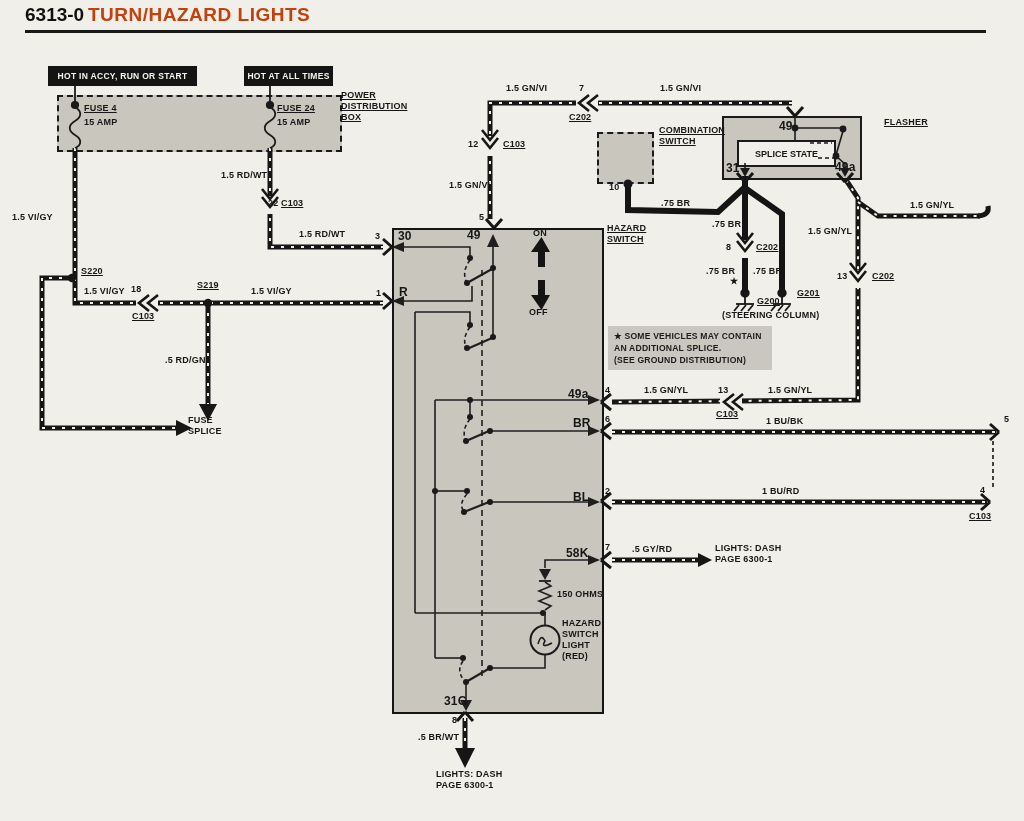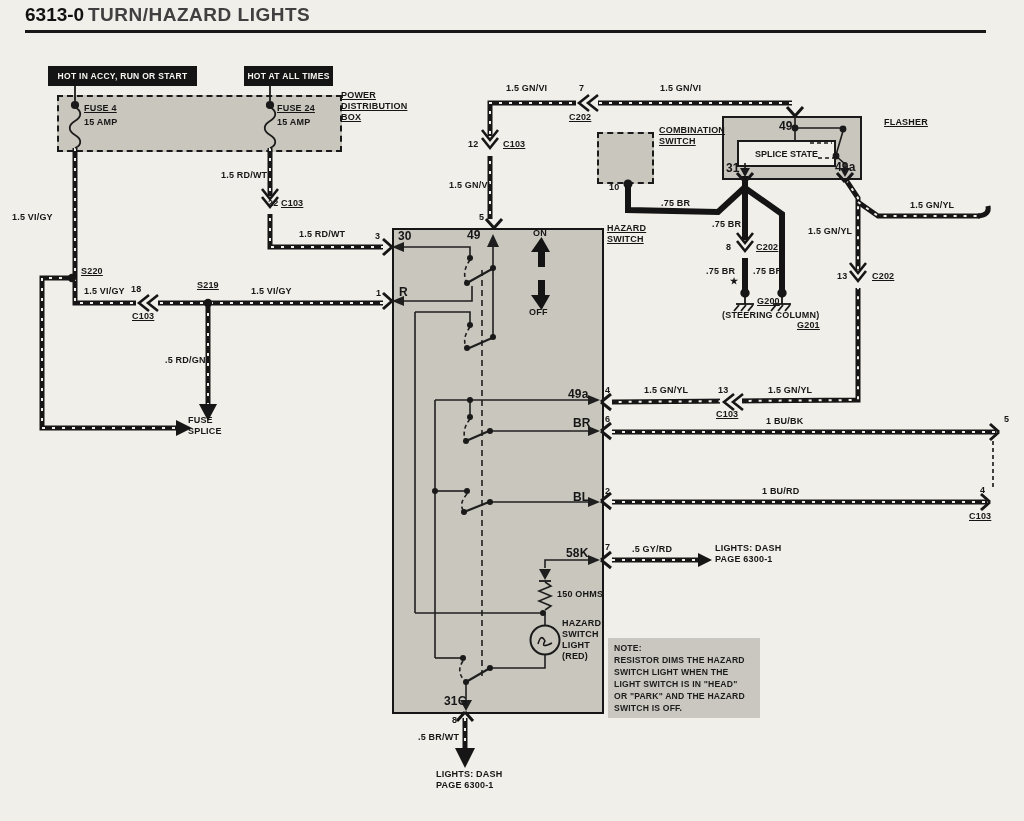--- a/index.html
+++ b/index.html
@@ -5,21 +5,21 @@
   html,body{margin:0;padding:0;background:#e8e6e0;}
   #page{position:relative;width:1024px;height:821px;background:#f1efe9;
         font-family:"Liberation Sans",sans-serif;overflow:hidden;}
   #diagram-svg{position:absolute;left:0;top:0;}
   .lbl{position:absolute;font-size:9px;font-weight:bold;color:#161616;
        white-space:nowrap;letter-spacing:.2px;line-height:11px;}
   .lbl.u{text-decoration:underline;}
   .lbl.pre{white-space:pre-line;}
   .lbl.sm{font-size:12px;}
   .title-code{position:absolute;left:25px;top:4px;font-size:19px;font-weight:bold;color:#111;}
-  .title-name{position:absolute;left:88px;top:4px;font-size:19px;font-weight:bold;color:#404040;letter-spacing:.5px;text-align:right;}
+  .title-name{position:absolute;left:88px;top:4px;font-size:19px;font-weight:bold;color:#c2410c;letter-spacing:.5px;text-align:right;}
   .title-rule{position:absolute;left:25px;top:30px;width:961px;height:3px;background:#181818;}
   .blackbox{position:absolute;background:#141414;color:#f5f4ef;font-size:8.5px;
             font-weight:bold;display:flex;align-items:center;justify-content:center;
             letter-spacing:.3px;white-space:nowrap;}
   .graybox{position:absolute;background:#c9c6be;}
   .pdb{left:57px;top:95px;width:281px;height:53px;border:2px dashed #1a1a1a;}
   .combo{left:597px;top:132px;width:53px;height:48px;border:2px dashed #1a1a1a;}
   .flasher{left:722px;top:116px;width:136px;height:60px;border:2px solid #1a1a1a;}
   .hazard{left:392px;top:228px;width:208px;height:482px;border:2.5px solid #151515;}
   .solidstate{position:absolute;left:737px;top:140px;width:95px;height:23px;background:#f1efe9;
@@ -42,26 +42,23 @@
   <div class="graybox pdb"></div>
   <div class="blackbox" style="left:48px;top:66px;width:149px;height:20px;">HOT IN ACCY, RUN OR START</div>
   <div class="blackbox" style="left:244px;top:66px;width:89px;height:20px;">HOT AT ALL TIMES</div>
   <div class="lbl pre u" style="left:341px;top:90px;">POWER
 DISTRIBUTION
 BOX</div>
   <div class="graybox combo"></div>
   <div class="graybox flasher"></div>
   <div class="solidstate">SPLICE STATE</div>
   <div class="graybox hazard"></div>
-  <div class="notebox main-note">NOTE:
-RESISTOR DIMS THE HAZARD
-SWITCH LIGHT WHEN THE
-LIGHT SWITCH IS IN "HEAD"
-OR "PARK" AND THE HAZARD
-SWITCH IS OFF.</div>
+  <div class="notebox splice-note">★ SOME VEHICLES MAY CONTAIN
+AN ADDITIONAL SPLICE.
+(SEE GROUND DISTRIBUTION)</div>
 
   <svg id="diagram-svg" width="1024" height="821" viewBox="0 0 1024 821">
     <defs></defs>
     <g fill="none" stroke-linecap="butt">
 
       <g stroke="#161616" stroke-width="5">
         <path d="M75,148 L75,303 L383,303"></path>
         <path d="M72,278 L42,278 L42,428 L176,428"></path>
         <path d="M208,303 L208,406"></path>
         <path d="M270,148 L270,247 L383,247"></path>
@@ -319,21 +316,21 @@
       <div class="lbl sm" style="left: 779px; top: 121px;">49</div>
       <div class="lbl sm" style="left: 726px; top: 163px;">31</div>
       <div class="lbl sm" style="left: 835px; top: 162px;">49a</div>
       <div class="lbl" style="left: 712px; top: 219px;">.75 BR</div>
       <div class="lbl" style="left: 726px; top: 242px;">8</div>
       <div class="lbl u" style="left: 756px; top: 242px;">C202</div>
       <div class="lbl" style="left: 706px; top: 266px;">.75 BR</div>
       <div class="lbl" style="left: 753px; top: 266px;">.75 BR</div>
       <div class="lbl" style="left: 730px; top: 276px;">★</div>
       <div class="lbl u" style="left: 757px; top: 288px; margin-top: 8px;">G200</div>
-      <div class="lbl u" style="left: 797px; top: 288px; margin-top: 32px;">G201</div>
+      <div class="lbl u" style="left: 797px; top: 288px;">G201</div>
       <div class="lbl" style="left: 722px; top: 310px;">(STEERING COLUMN)</div>
       <div class="lbl" style="left: 910px; top: 200px;">1.5 GN/YL</div>
       <div class="lbl" style="left: 808px; top: 226px;">1.5 GN/YL</div>
       <div class="lbl" style="left: 837px; top: 271px;">13</div>
       <div class="lbl u" style="left: 872px; top: 271px;">C202</div>
       <div class="lbl pre u" style="left: 607px; top: 223px;">HAZARD
 SWITCH</div>
       <div class="lbl sm" style="left: 398px; top: 231px;">30</div>
       <div class="lbl sm" style="left: 467px; top: 230px;">49</div>
       <div class="lbl sm" style="left: 399px; top: 287px;">R</div>

